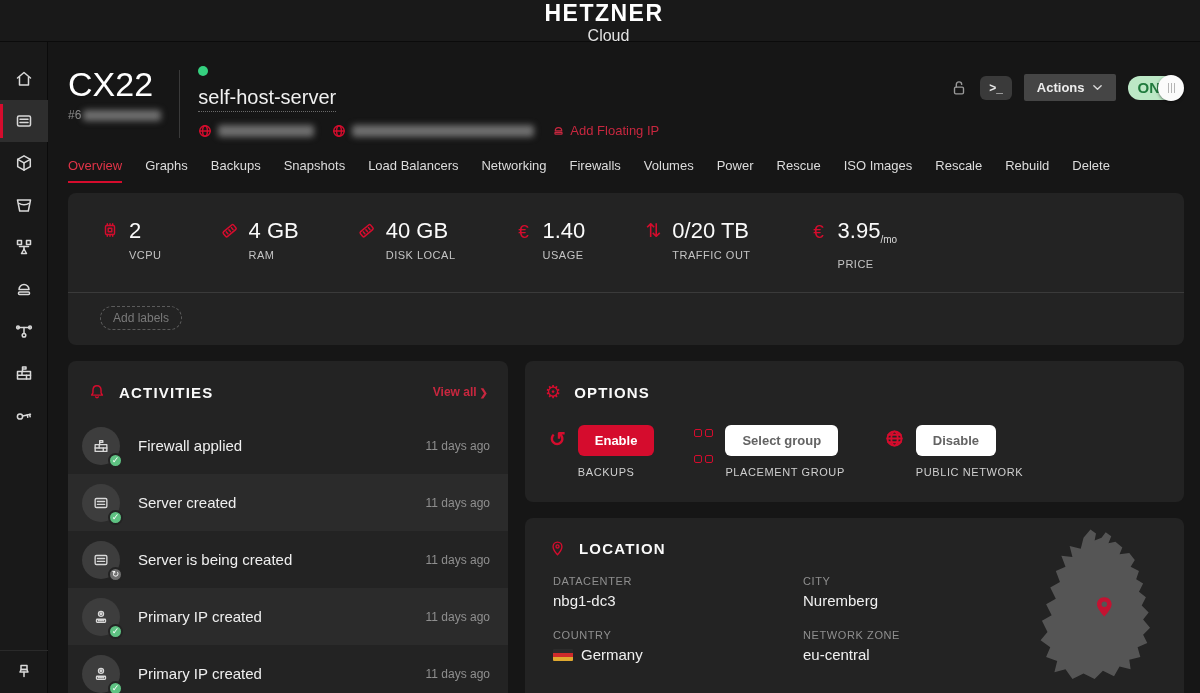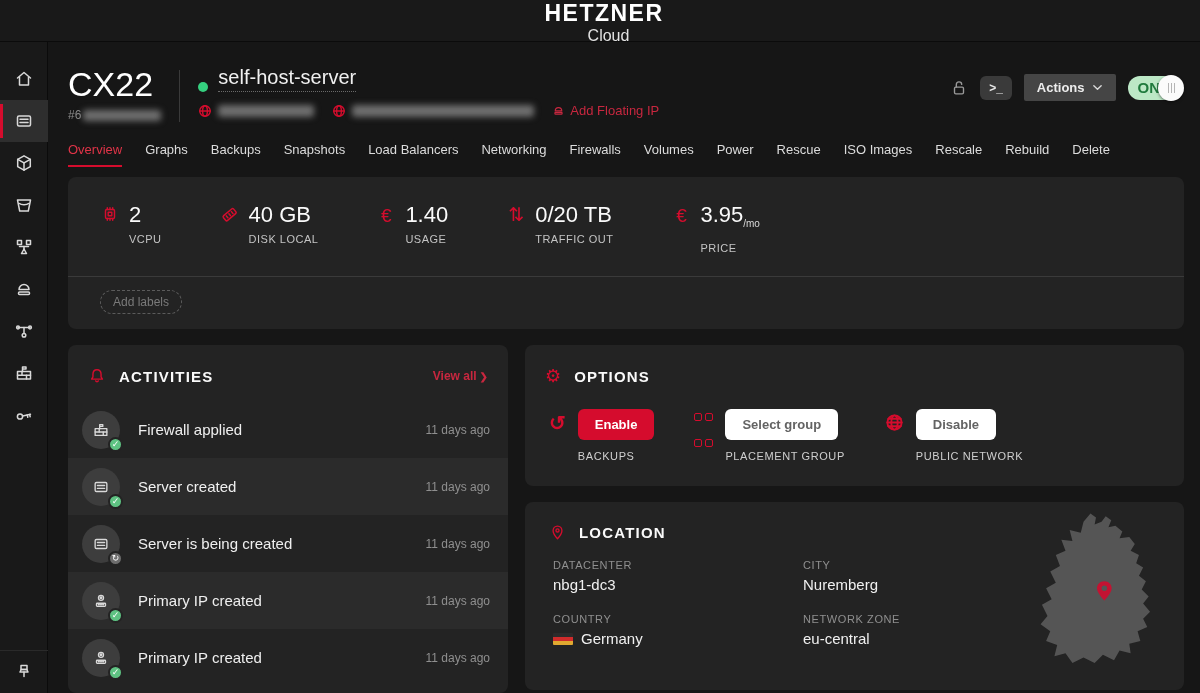--- a/index.html
+++ b/index.html
@@ -32,21 +32,21 @@
   svg.ic-red { stroke:#d50c2d; fill:none; stroke-width:1.6; stroke-linecap:round; stroke-linejoin:round; }
 
   .main { flex:1; background:#161616; padding:24px 16px 0 20px; overflow:hidden; }
 
   
   .srv-head { display:flex; align-items:flex-start; }
   .srv-type { font-size:34px; font-weight:500; color:#fff; line-height:36px; }
   .srv-id { display:flex; align-items:center; gap:2px; color:#8a8a8a; font-size:12px; margin-top:6px; }
   .blur-box { background:#6f6f6f; border-radius:3px; filter:blur(3px); display:inline-block; }
   .vline { width:1px; background:#3a3a3a; align-self:stretch; margin:4px 18px 0 18px; }
-  .srv-name-row { display:flex; align-items:flex-end; gap:10px; }
+  .srv-name-row { display:flex; align-items:flex-start; gap:10px;flex-direction:column; }
   .dot { width:10px; height:10px; border-radius:50%; background:#35d07f; }
   .srv-name { font-size:20px; color:#f0f0f0; border-bottom:1px dotted #6a6a6a; padding-bottom:2px; cursor:text; }
   .ip-row { display:flex; align-items:center; gap:18px; margin-top:11px; font-size:13px; }
   .ip-item { display:flex; align-items:center; gap:6px; }
   .red-link { color:#c8273f; font-size:13px; display:flex; align-items:center; gap:5px; cursor:pointer; }
   .head-right { margin-left:auto; display:flex; align-items:center; gap:12px; margin-top:8px; }
   .btn-sq { background:#3a3a3a; border-radius:6px; padding:5px 9px; color:#e8e8e8; font-size:12px; font-weight:700; cursor:pointer; }
   .btn-actions { background:#454545; border-radius:2px; padding:6px 13px; color:#ececec; font-size:13px; font-weight:700; display:flex; align-items:center; gap:7px; cursor:pointer; }
   .toggle { display:flex; align-items:center; cursor:pointer; }
   .toggle-pill { background:#bce8c6; border-radius:12px; height:24px; padding:0 18px 0 10px; display:flex; align-items:center; margin-right:-20px; }
@@ -360,20 +360,34 @@
         <div class="stat">
           <span class="stat-icon">
               <svg class="ic-red" width="19" height="19" viewBox="0 0 20 20" style="transform:rotate(-40deg);">
                 <rect x="3" y="7" width="14" height="6.5" rx="1.5"></rect>
                 <line x1="6.5" y1="9" x2="6.5" y2="11.5"></line>
                 <line x1="10" y1="9" x2="10" y2="11.5"></line>
                 <line x1="13.5" y1="9" x2="13.5" y2="11.5"></line>
               </svg>
             </span>
           <div>
+              <div class="stat-val">4 GB</div>
+              <div class="stat-label">RAM</div>
+            </div>
+        </div>
+        <div class="stat">
+          <span class="stat-icon">
+              <svg class="ic-red" width="19" height="19" viewBox="0 0 20 20" style="transform:rotate(-40deg);">
+                <rect x="3" y="7" width="14" height="6.5" rx="1.5"></rect>
+                <line x1="6.5" y1="9" x2="6.5" y2="11.5"></line>
+                <line x1="10" y1="9" x2="10" y2="11.5"></line>
+                <line x1="13.5" y1="9" x2="13.5" y2="11.5"></line>
+              </svg>
+            </span>
+          <div>
               <div class="stat-val">40 GB</div>
               <div class="stat-label">DISK LOCAL</div>
             </div>
         </div>
         <div class="stat">
           <span class="stat-icon">
               <span class="euro">€</span>
             </span>
           <div>
               <div class="stat-val">1.40</div>

